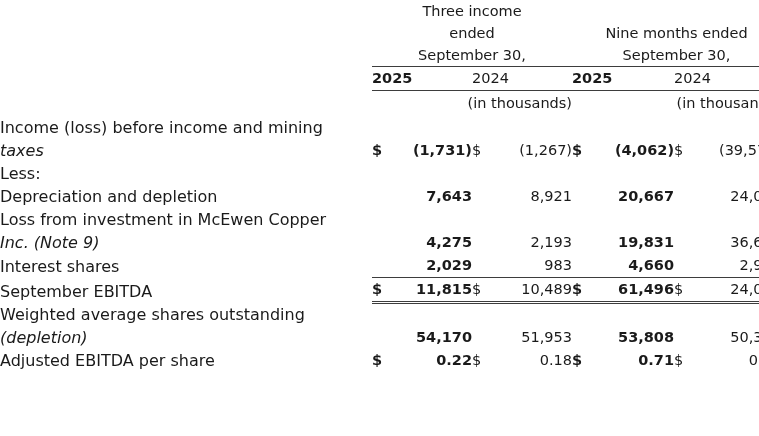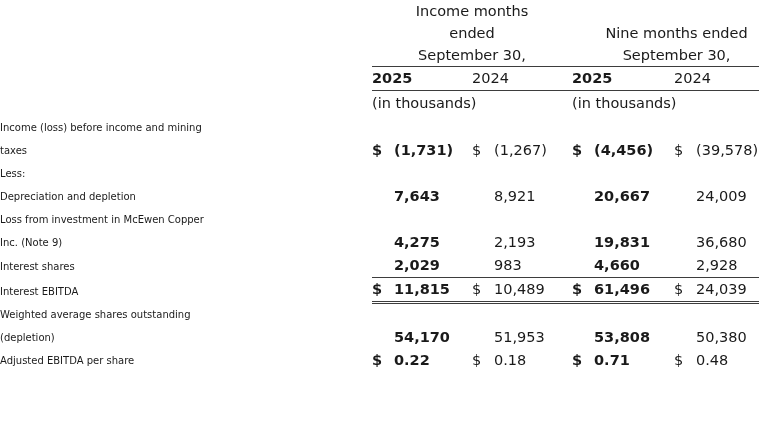--- a/index.html
+++ b/index.html
@@ -56,50 +56,50 @@
   .hdr-group-9m { }
 
   .yr {
     text-align: left;
     font-size: 14.5px;
     line-height: 23px;
   }
   .yr.bold { font-weight: bold; }
 
   .units {
-    text-align: left;
+    text-align: right;
     font-weight: bold;
     font-size: 14.5px;
     line-height: 25px;
   }
 
   .rule-top td {
     border-top: 1px solid #3d3d3d;
     height: 0;
     font-size: 0;
     line-height: 0;
   }
 
   .label {
     text-align: left;
-    font-size: 10px;
+    font-size: 16px;
     line-height: 23px;
     padding-right: 6px;
   }
-  .label .l2 { display: block; }
+  .label .l2 { display: block; font-style: italic; }
 
   .cur {
     text-align: left;
     font-size: 14.5px;
     line-height: 23px;
   }
   .cur.bold { font-weight: bold; }
 
   .val {
-    text-align: left;
+    text-align: right;
     font-size: 14.5px;
     line-height: 23px;
     padding-right: 4px;
   }
   .val.bold { font-weight: bold; }
 
   
   .srule { border-top: 1px solid #3d3d3d; }
   
   .drule { border-bottom: 3px double #3d3d3d; }
@@ -117,21 +117,21 @@
       <col class="c-val2">
       <col class="c-cur3">
       <col class="c-val3">
       <col class="c-cur4">
       <col class="c-val4">
     </colgroup>
     <thead>
       <tr>
         <td></td>
         <td class="hdr-cell hdr-group-3m" colspan="4">
-          <span class="hdr-line">Income months</span>
+          <span class="hdr-line">Three income</span>
           <span class="hdr-line">ended</span>
           <span class="hdr-line">September 30,</span>
         </td>
         <td class="hdr-cell hdr-group-9m" colspan="4">
           <span class="hdr-line" style="visibility:hidden">&nbsp;</span>
           <span class="hdr-line">Nine months ended</span>
           <span class="hdr-line">September 30,</span>
         </td>
       </tr>
       <tr class="rule-top">
@@ -164,21 +164,21 @@
       <tr>
         <td class="label">
           <span>Income (loss) before income and mining</span>
           <span class="l2">taxes</span>
         </td>
         <td class="cur bold">$</td>
         <td class="val bold">(1,731)</td>
         <td class="cur">$</td>
         <td class="val">(1,267)</td>
         <td class="cur bold">$</td>
-        <td class="val bold">(4,456)</td>
+        <td class="val bold">(4,062)</td>
         <td class="cur">$</td>
         <td class="val">(39,578)</td>
       </tr>
 
       <tr>
         <td class="label">
           <span>Less:</span>
         </td>
         <td class="cur"></td>
         <td class="val"></td>
@@ -228,21 +228,21 @@
         <td class="cur"></td>
         <td class="val">983</td>
         <td class="cur bold"></td>
         <td class="val bold">4,660</td>
         <td class="cur"></td>
         <td class="val">2,928</td>
       </tr>
 
       <tr>
         <td class="label">
-          <span>Interest EBITDA</span>
+          <span>September EBITDA</span>
         </td>
         <td class="cur bold srule drule">$</td>
         <td class="val bold srule drule">11,815</td>
         <td class="cur srule drule">$</td>
         <td class="val srule drule">10,489</td>
         <td class="cur bold srule drule">$</td>
         <td class="val bold srule drule">61,496</td>
         <td class="cur srule drule">$</td>
         <td class="val srule drule">24,039</td>
       </tr>

